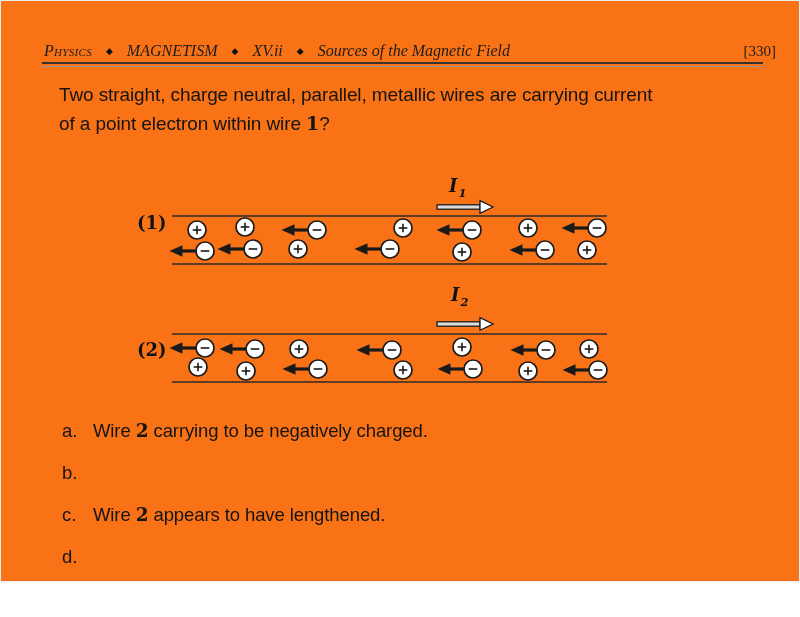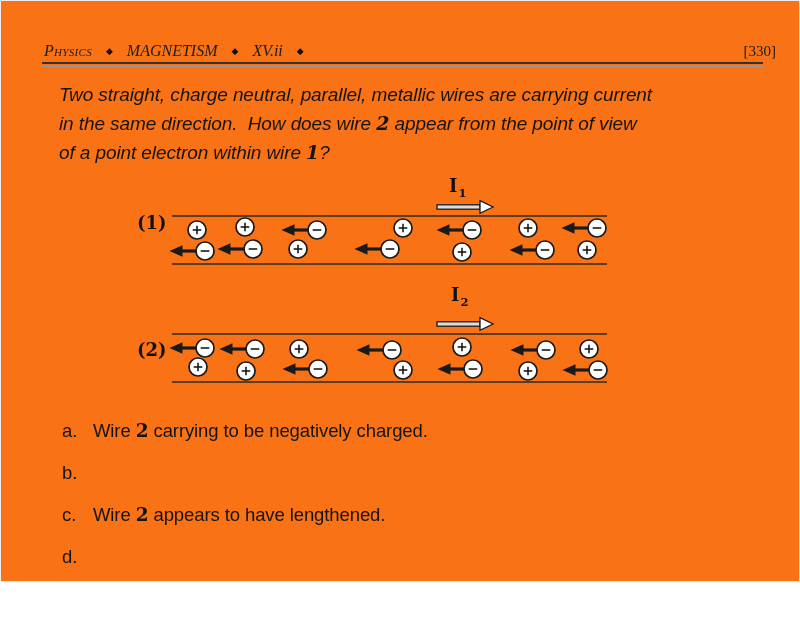--- a/index.html
+++ b/index.html
@@ -10,28 +10,28 @@
   .header{position:absolute;left:44px;top:42px;right:24px;display:flex;justify-content:space-between;align-items:baseline;}
   .header-title{display:flex;align-items:baseline;gap:14px;font-family:"Liberation Serif",serif;
                 font-style:italic;font-size:16px;color:#1c1c1c;white-space:nowrap;}
   .smallcaps{font-variant:small-caps;letter-spacing:.3px;}
   .diamond{font-style:normal;font-size:9px;vertical-align:2px;position:relative;top:-2px;color:#111;}
   .pagenum{font-family:"Liberation Serif",serif;font-size:15px;color:#1c1c1c;}
   .rule{position:absolute;left:42px;top:62px;width:721px;height:2px;border-top:2px solid #333;border-bottom:1px solid #999;}
 
   
   .question{position:absolute;left:59px;top:80px;width:706px;font-size:19px;line-height:29px;letter-spacing:-0.1px;}
-  .qline{white-space:pre-wrap;font-style:italic;}
+  .qline{white-space:pre-wrap;}
   .bnum{font-family:"DejaVu Serif","Liberation Serif",serif;font-weight:700;}
 
   
   .fig-label{position:absolute;font-family:"DejaVu Serif","Liberation Serif",serif;font-weight:700;font-size:18px;color:#111;}
   #fig-label-1{left:137px;top:212px;}
   #fig-label-2{left:137px;top:339px;}
-  .cur-label{position:absolute;font-family:"DejaVu Serif","Liberation Serif",serif;font-weight:700;font-size:18px;color:#111;}
+  .cur-label{position:absolute;font-family:"DejaVu Serif","Liberation Serif",serif;font-weight:700;font-style:italic;font-size:18px;color:#111;}
   #cur-label-1{left:449px;top:175px;}
   #cur-label-2{left:451px;top:284px;}
   .cur-sub{font-size:11.5px;position:relative;top:5px;margin-left:1px;}
 
   #fig-svg{position:absolute;left:0;top:0;pointer-events:none;}
 
   
   .answers{position:absolute;left:62px;top:419px;font-size:18.5px;letter-spacing:-0.1px;}
   .answer-row{display:flex;line-height:24px;margin-bottom:18px;}
   .answer-letter{width:31px;flex:0 0 31px;}
@@ -43,28 +43,28 @@
 <div class="page">
 
   <div class="header">
     <div class="header-title">
       <span class="smallcaps">Physics</span>
       <span class="diamond">◆</span>
       <span>MAGNETISM</span>
       <span class="diamond">◆</span>
       <span>XV.ii</span>
       <span class="diamond">◆</span>
+      <span>Sources of the Magnetic Field</span>
     </div>
     <div class="pagenum">[330]</div>
   </div>
   <div class="rule"></div>
 
   <div class="question">
     <div class="qline"><span>Two straight, charge neutral, parallel, metallic wires are carrying current</span><span class="bnum"></span><span></span></div>
-    <div class="qline"><span>in the same direction.  How does wire </span><span class="bnum">2</span><span> appear from the point of view</span></div>
     <div class="qline"><span>of a point electron within wire </span><span class="bnum">1</span><span>?</span></div>
   </div>
 
   <svg id="fig-svg" width="800" height="617">
       <g>
         <line x1="172" y1="216" x2="607" y2="216" stroke="#2b2b2b" stroke-width="1.7"></line>
         <line x1="172" y1="264" x2="607" y2="264" stroke="#2b2b2b" stroke-width="1.7"></line>
         <rect x="437" y="204.8" width="43" height="4.4" fill="#dcdcdc" stroke="#1a1a1a" stroke-width="1.3"></rect>
         <polygon points="480,200.7 493,207 480,213.3" fill="#ffffff" stroke="#1a1a1a" stroke-width="1.3"></polygon>
         <circle cx="197" cy="230" r="9" fill="#ffffff" stroke="#1a1a1a" stroke-width="1.7"></circle>

